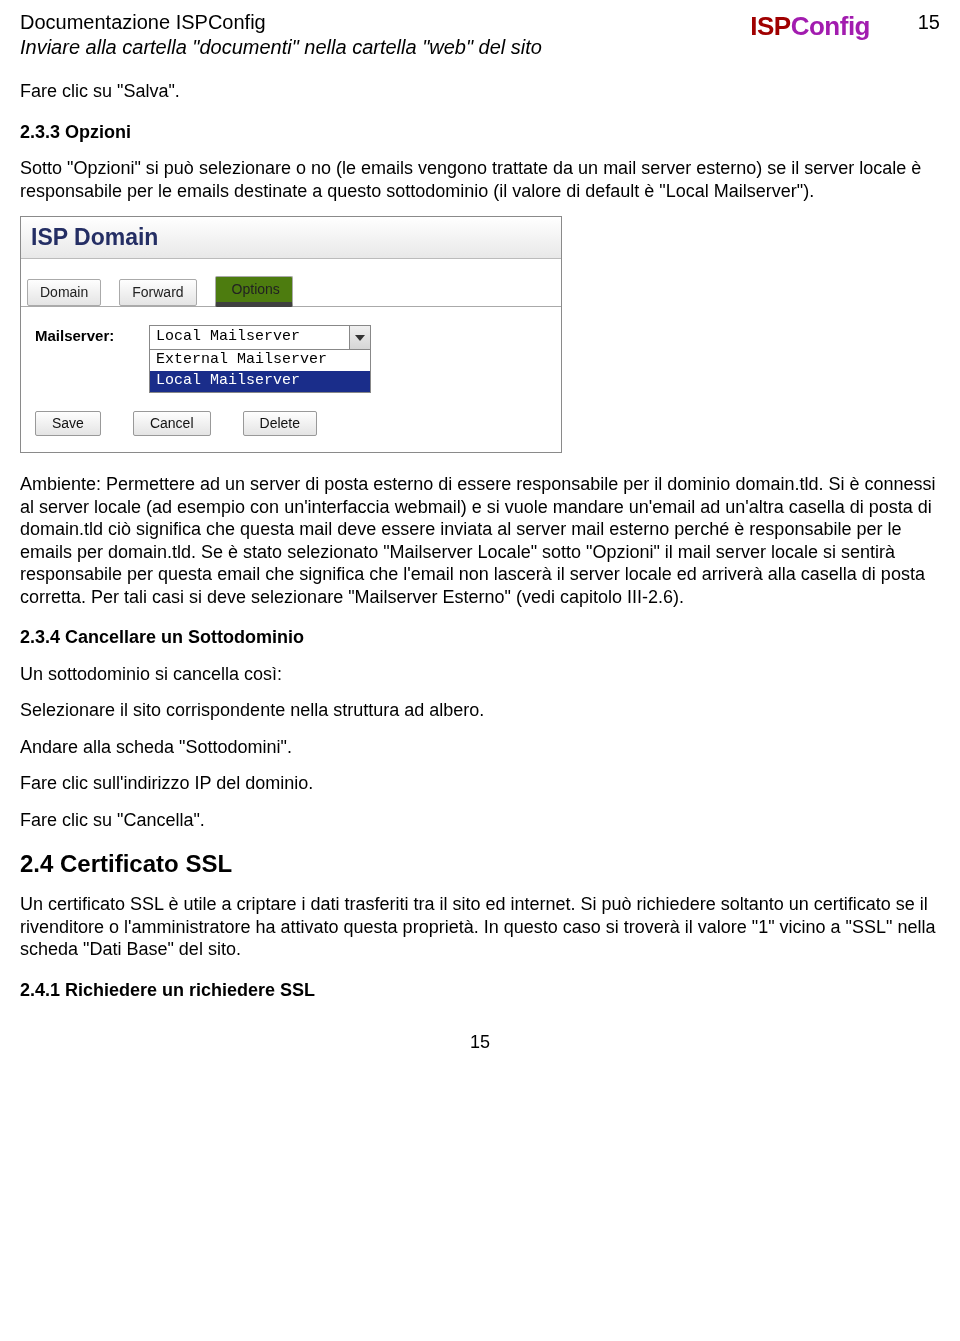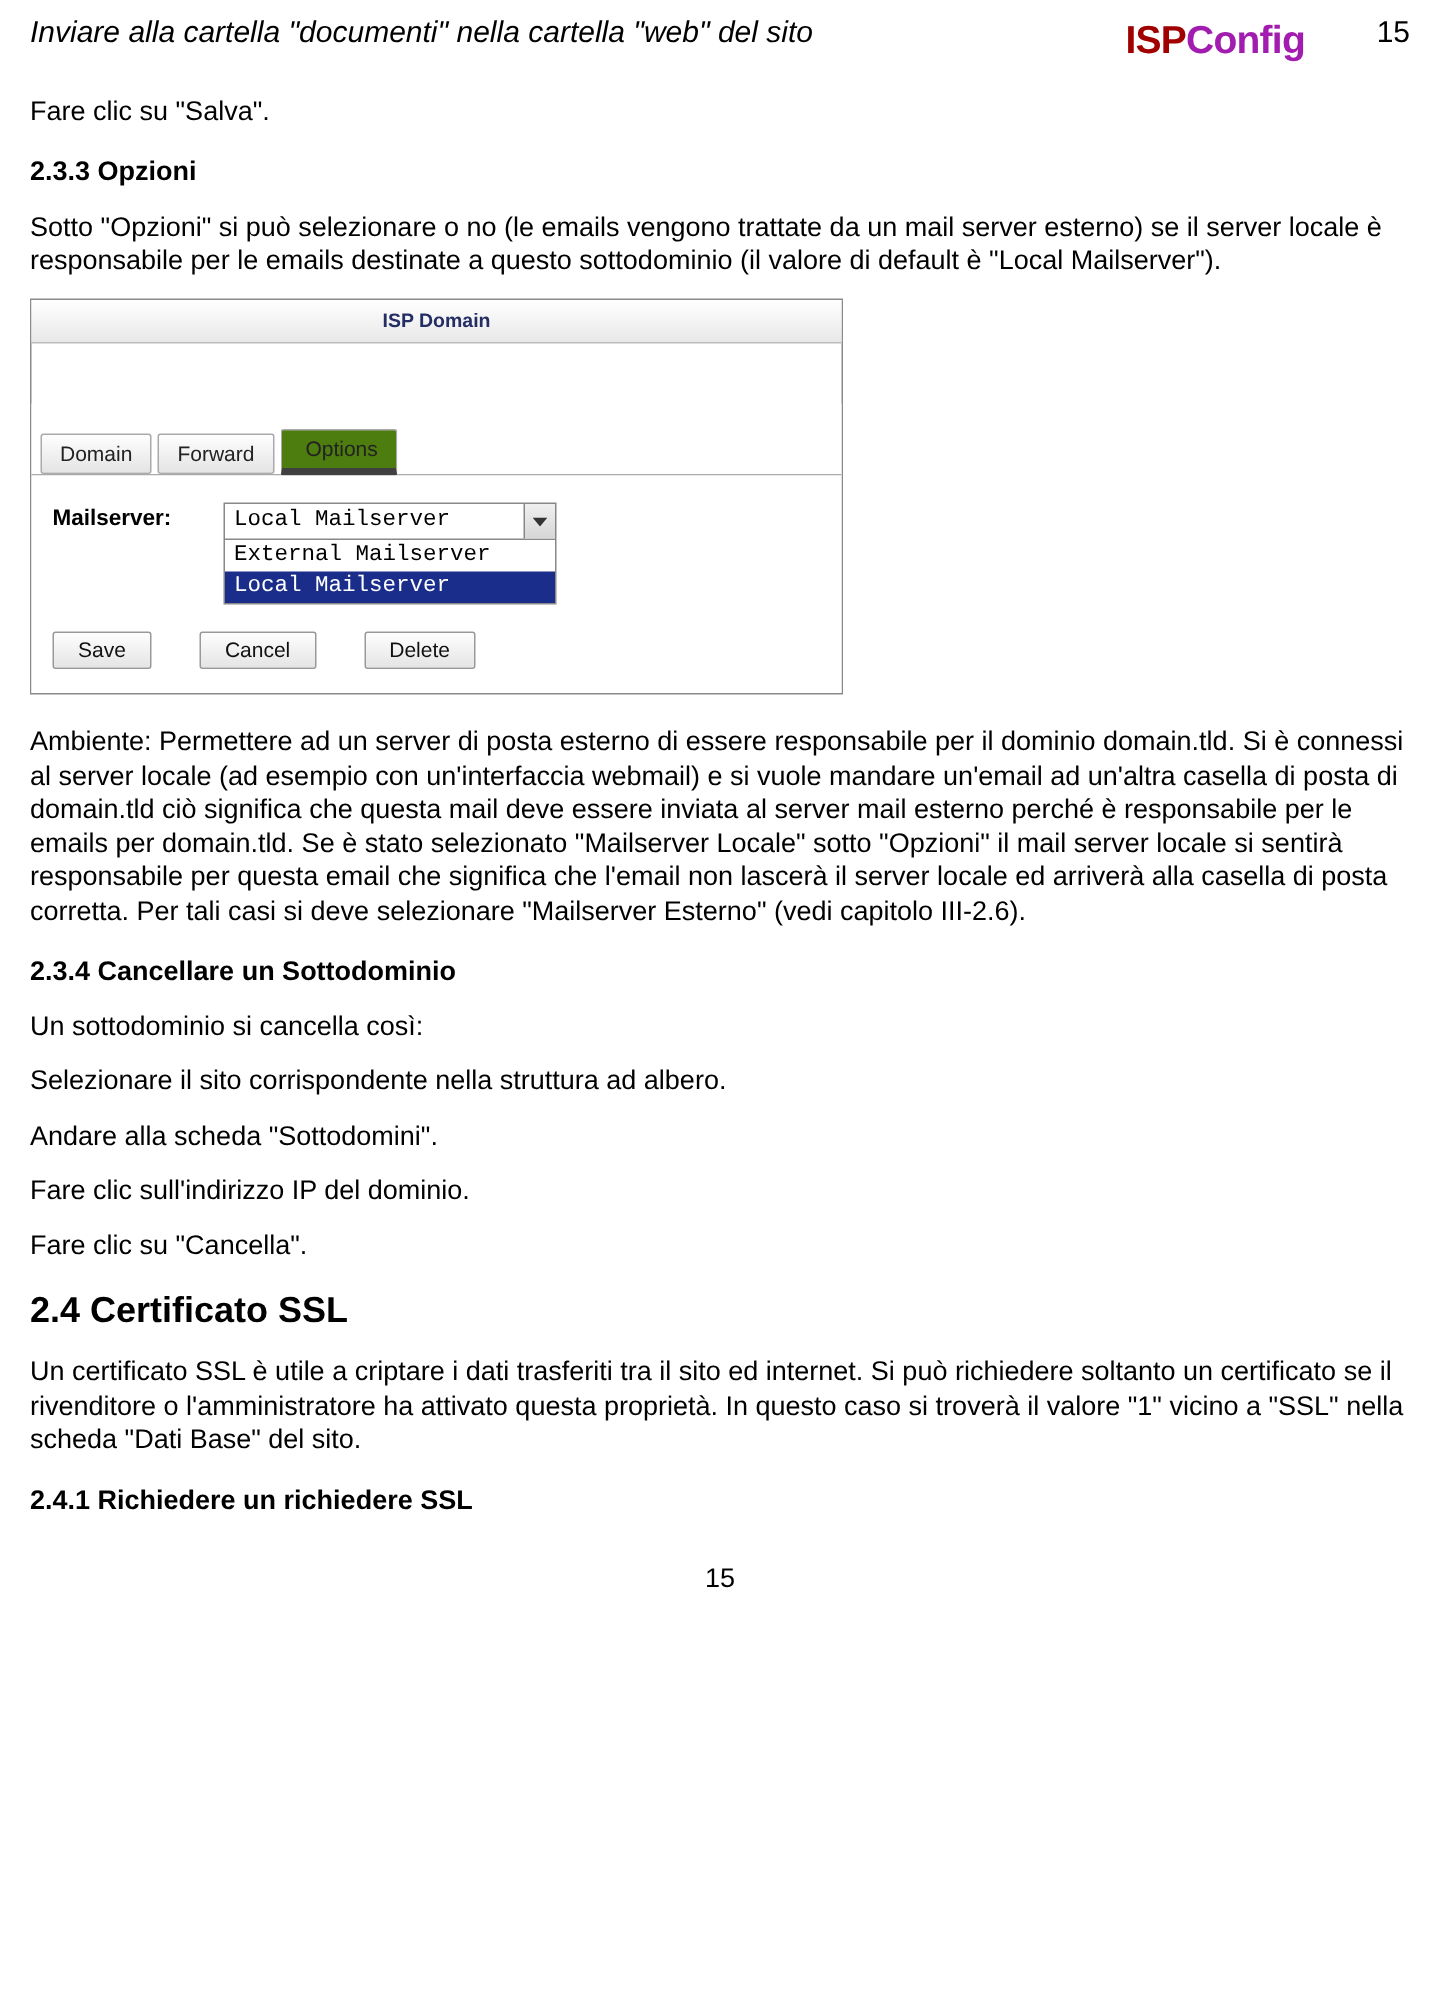--- a/index.html
+++ b/index.html
@@ -67,32 +67,30 @@
     border: 1px solid #8a8a8a;
     background: #fff;
     font-family: Arial, sans-serif;
     font-size: 15px;
   }
   .panel-title {
     background: linear-gradient(#fff, #e8e8e8);
     border-bottom: 1px solid #bbb;
     padding: 6px 10px;
     font-weight: bold;
-    font-size: 13px;
+    font-size: 23px;
     color: #242e64;
-    text-align: center;
   }
   .tabs {
     display: flex;
     border-bottom: 1px solid #aaa;
     background: #fff;
     align-items: flex-end;
     padding: 16px 6px 0 6px;
-    gap: 4px;
-    margin-top: 40px;
+    gap: 18px;
   }
   .tab {
     border: 1px solid #aaa;
     border-bottom: 1px solid #aaa;
     background: linear-gradient(#fefefe, #e4e4e4);
     padding: 4px 12px;
     font-size: 14px;
     color: #222;
     border-radius: 2px;
   }
@@ -168,20 +166,21 @@
     text-align: center;
     font-size: 18px;
     margin-top: 30px;
   }
 </style>
 </head>
 <body>
 
 <div class="header">
   <div class="header-left">
+    <div class="doc-title">Documentazione ISPConfig</div>
     <div class="doc-subtitle">Inviare alla cartella "documenti" nella cartella "web" del sito</div>
   </div>
   <div class="header-center">
     <span class="logo">
       <span class="logo-isp">ISP</span>
         <span class="logo-config">Config</span>
     </span>
   </div>
   <div class="header-right">15</div>
 </div>

